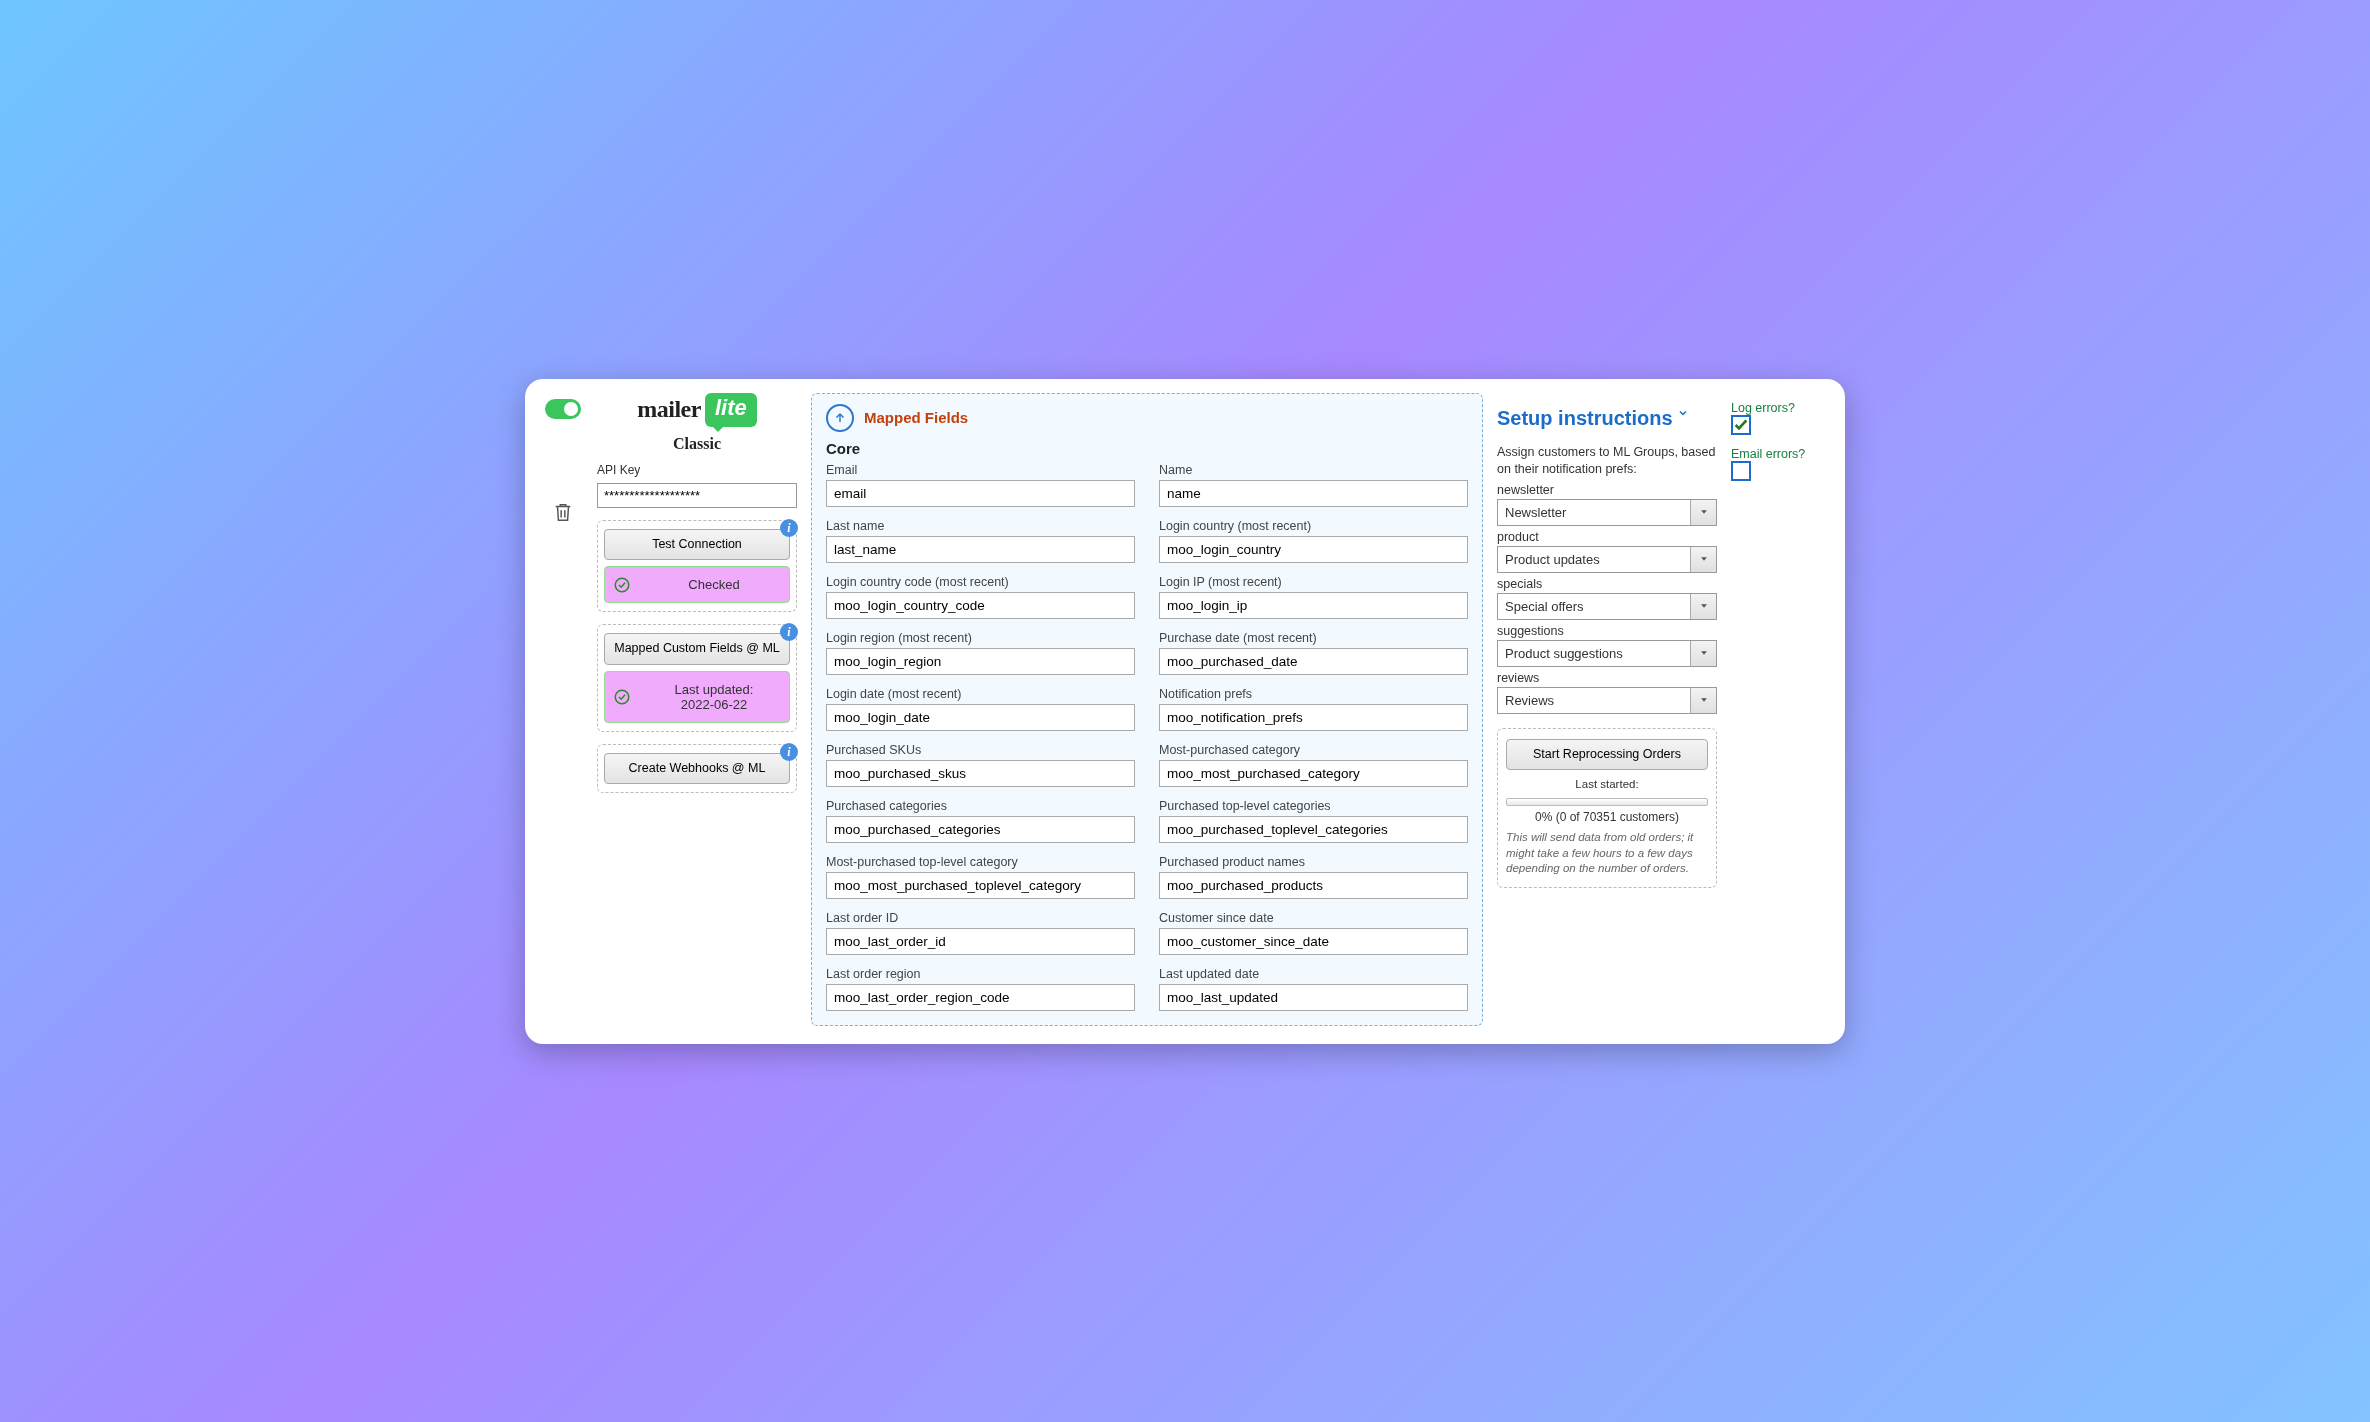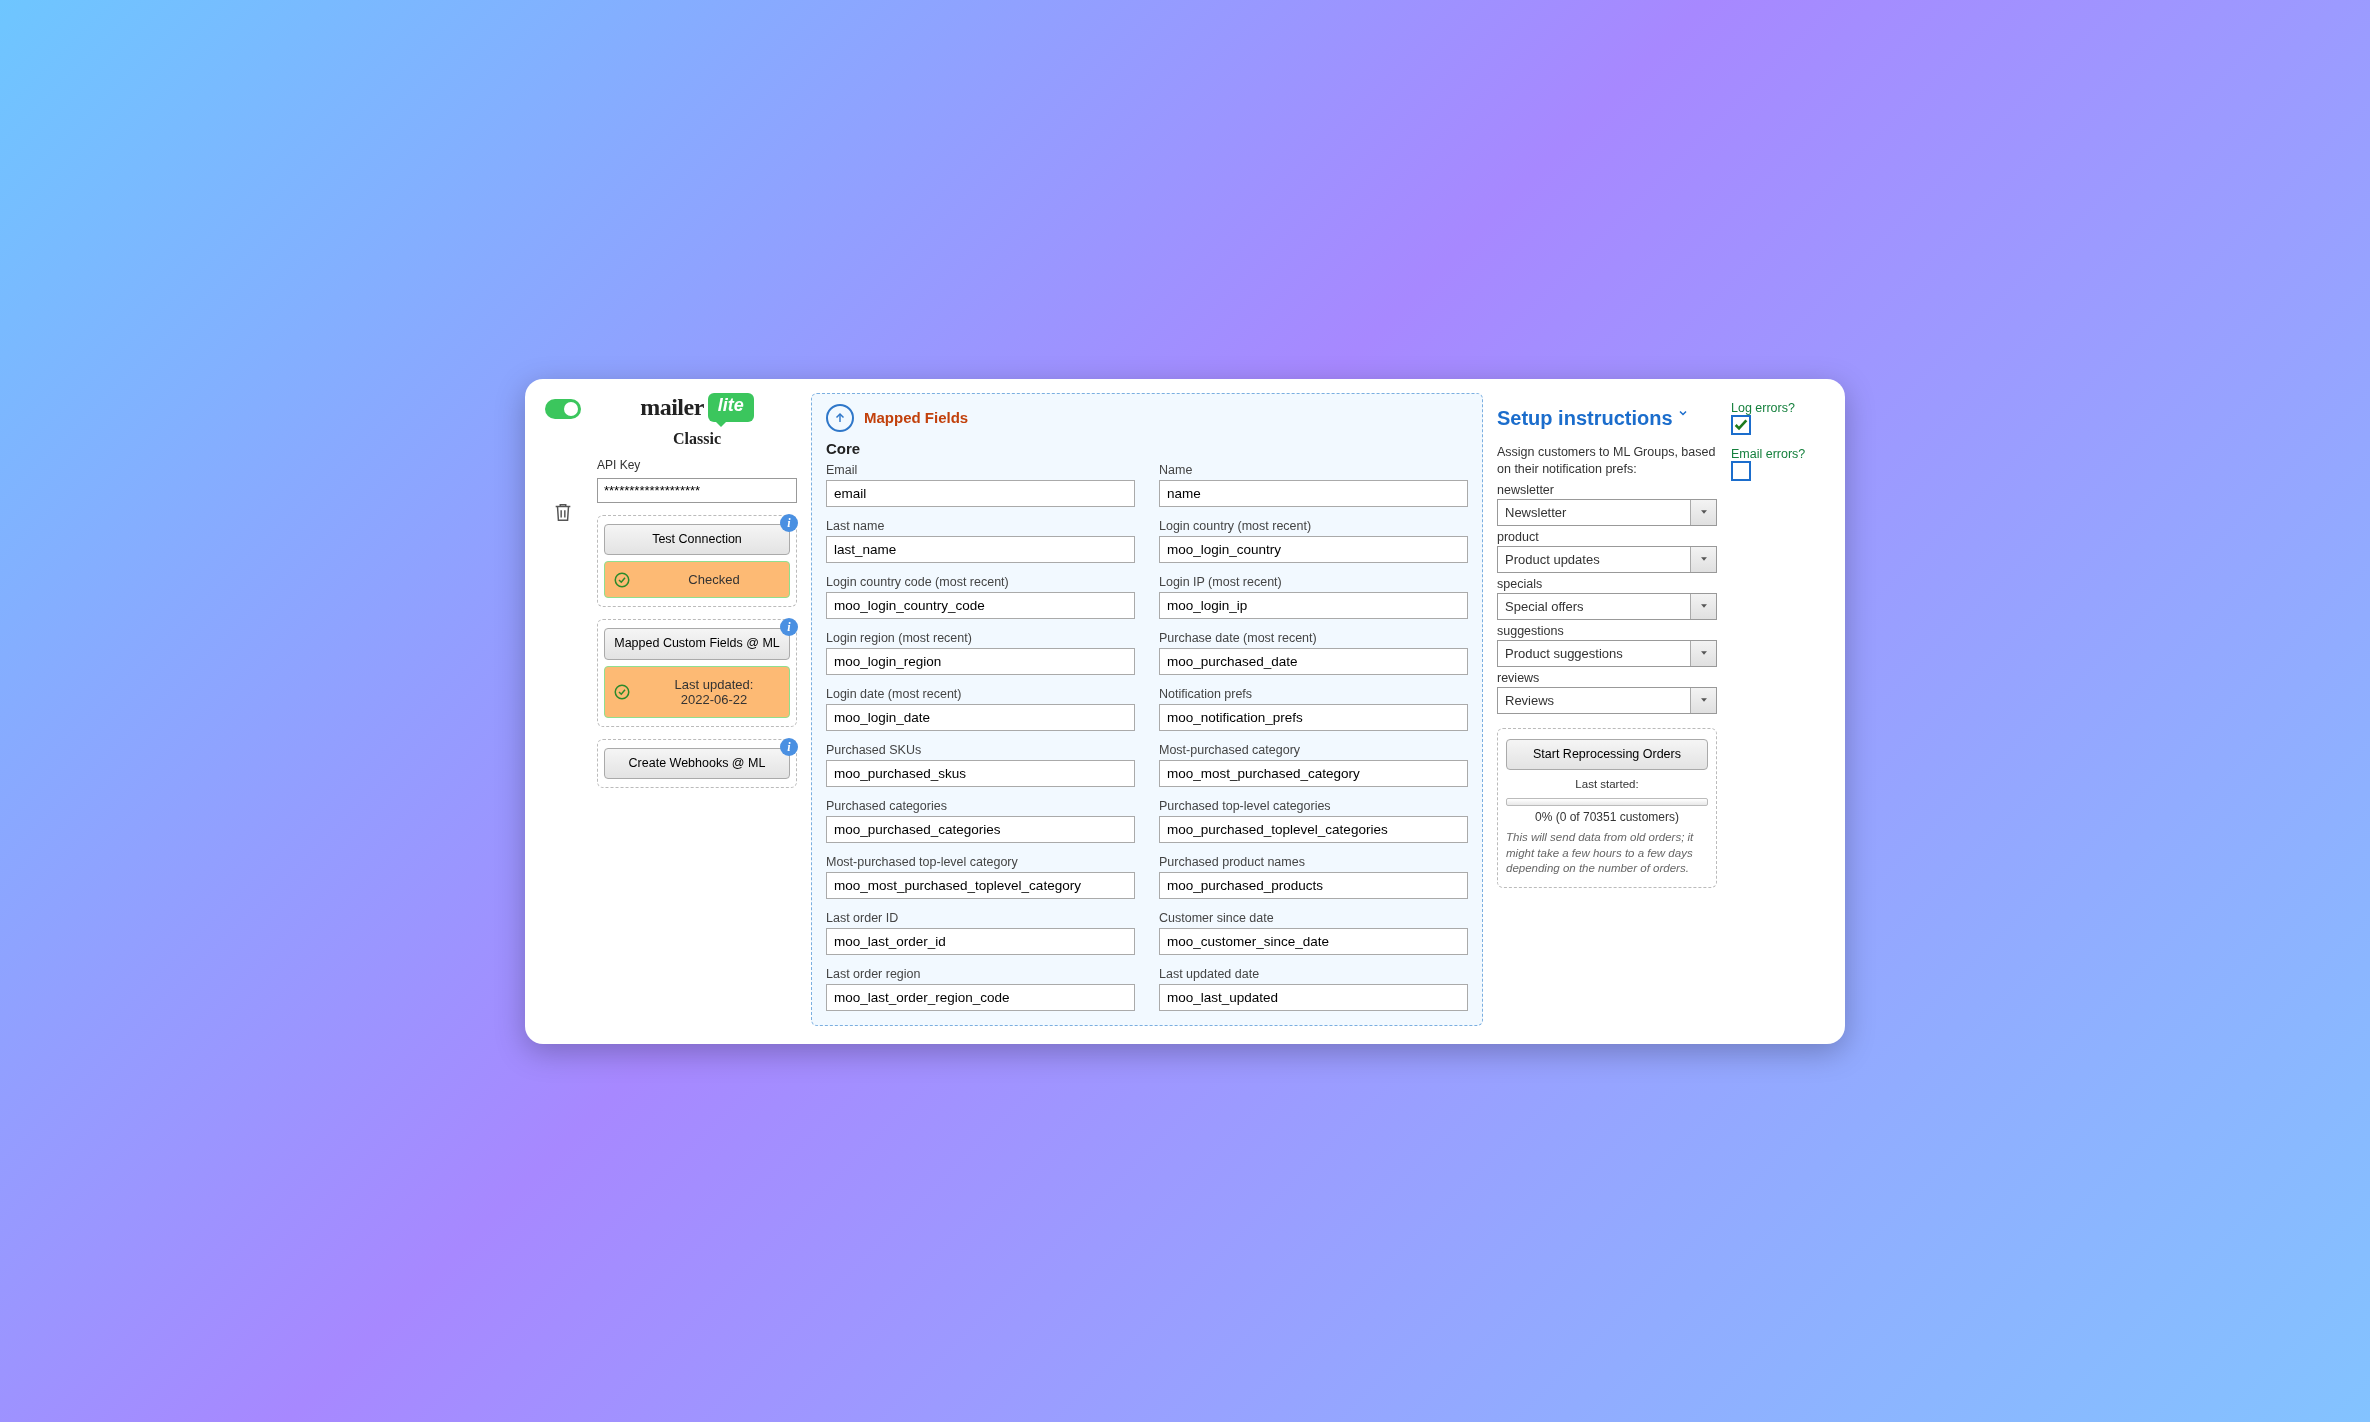--- a/index.html
+++ b/index.html
@@ -58,21 +58,21 @@
     flex-direction: column;
     gap: 6px;
   }
   .logo-area { text-align: center; margin-bottom: 4px; }
   .logo-row { display: flex; align-items: center; justify-content: center; gap: 4px; }
   .logo-text { font-family: Georgia, serif; font-size: 24px; font-weight: bold; color: #222; letter-spacing: -0.5px; }
   .lite-badge {
     background: #3BC65D;
     color: #fff;
     font-weight: bold;
-    font-size: 18px;
+    font-size: 22px;
     font-style: italic;
     padding: 2px 10px 6px 10px;
     border-radius: 6px;
     position: relative;
   }
   .lite-badge::after {
     content:'';
     position:absolute;
     bottom:-5px; left:8px;
     border:5px solid transparent;
@@ -119,21 +119,21 @@
     background: #4A90E2;
     color: #fff;
     font-weight: bold;
     font-style: italic;
     font-size: 12px;
     text-align: center;
     line-height: 18px;
     font-family: Georgia, serif;
   }
   .status-box {
-    background: #fdba74;
+    background: #f0abfc;
     border: 1px solid #8FDF8F;
     border-radius: 4px;
     padding: 10px 0 10px 34px;
     position: relative;
     margin-top: 6px;
     font-size: 13px;
     text-align: center;
   }
   .status-box .check-icon {
     position: absolute;

